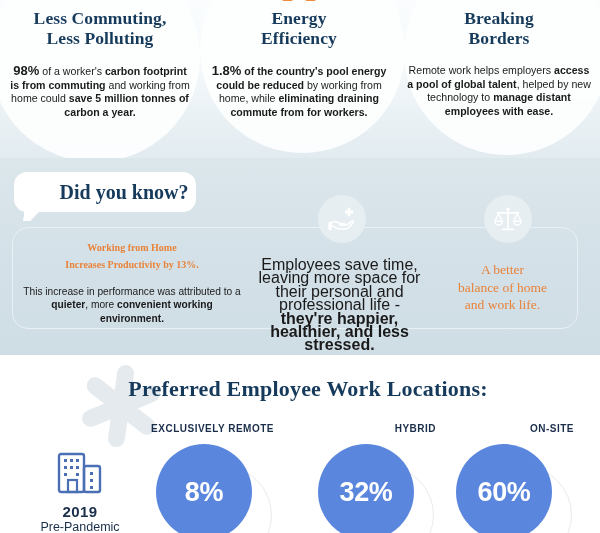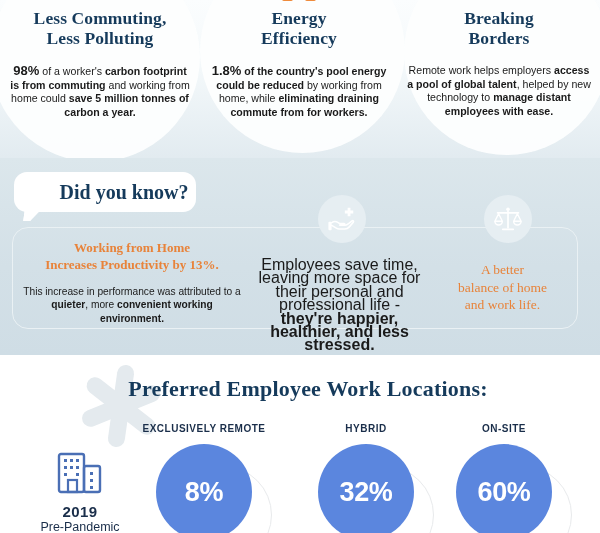--- a/index.html
+++ b/index.html
@@ -137,21 +137,21 @@
     z-index: 3;
   }
   .dyk-col { position: relative; box-sizing: border-box; }
   .dyk-col.a { width: 240px; padding: 0 8px; text-align: center; }
   .dyk-col.b { width: 175px; padding: 0 6px; text-align: center; }
   .dyk-col.c { width: 151px; padding: 0 6px; text-align: center; }
 
   .dyk-orange-head {
     font-family: "Liberation Serif", serif;
     font-weight: bold;
-    font-size: 13px;
+    font-size: 10px;
     line-height: 17px;
     color: #e8833a;
     margin-top: 9px;
   }
   .dyk-sub {
     font-size: 10.2px;
     line-height: 13.4px;
     color: #1a1a1a;
     margin-top: 12px;
   }
@@ -242,20 +242,21 @@
   }
   .stat.s1 { left: 126px; }
   .stat.s2 { left: 288px; }
   .stat.s3 { left: 426px; }
 
   .stat-label {
     font-size: 10px;
     font-weight: bold;
     color: #1a2e4a;
     letter-spacing: .5px;
+    text-align: right;
   }
   .bubble-wrap {
     position: relative;
     width: 96px; height: 96px;
     margin: 10px auto 0 auto;
   }
   .bubble-ghost {
     position: absolute;
     left: 18px; top: 22px;
     width: 96px; height: 96px;

